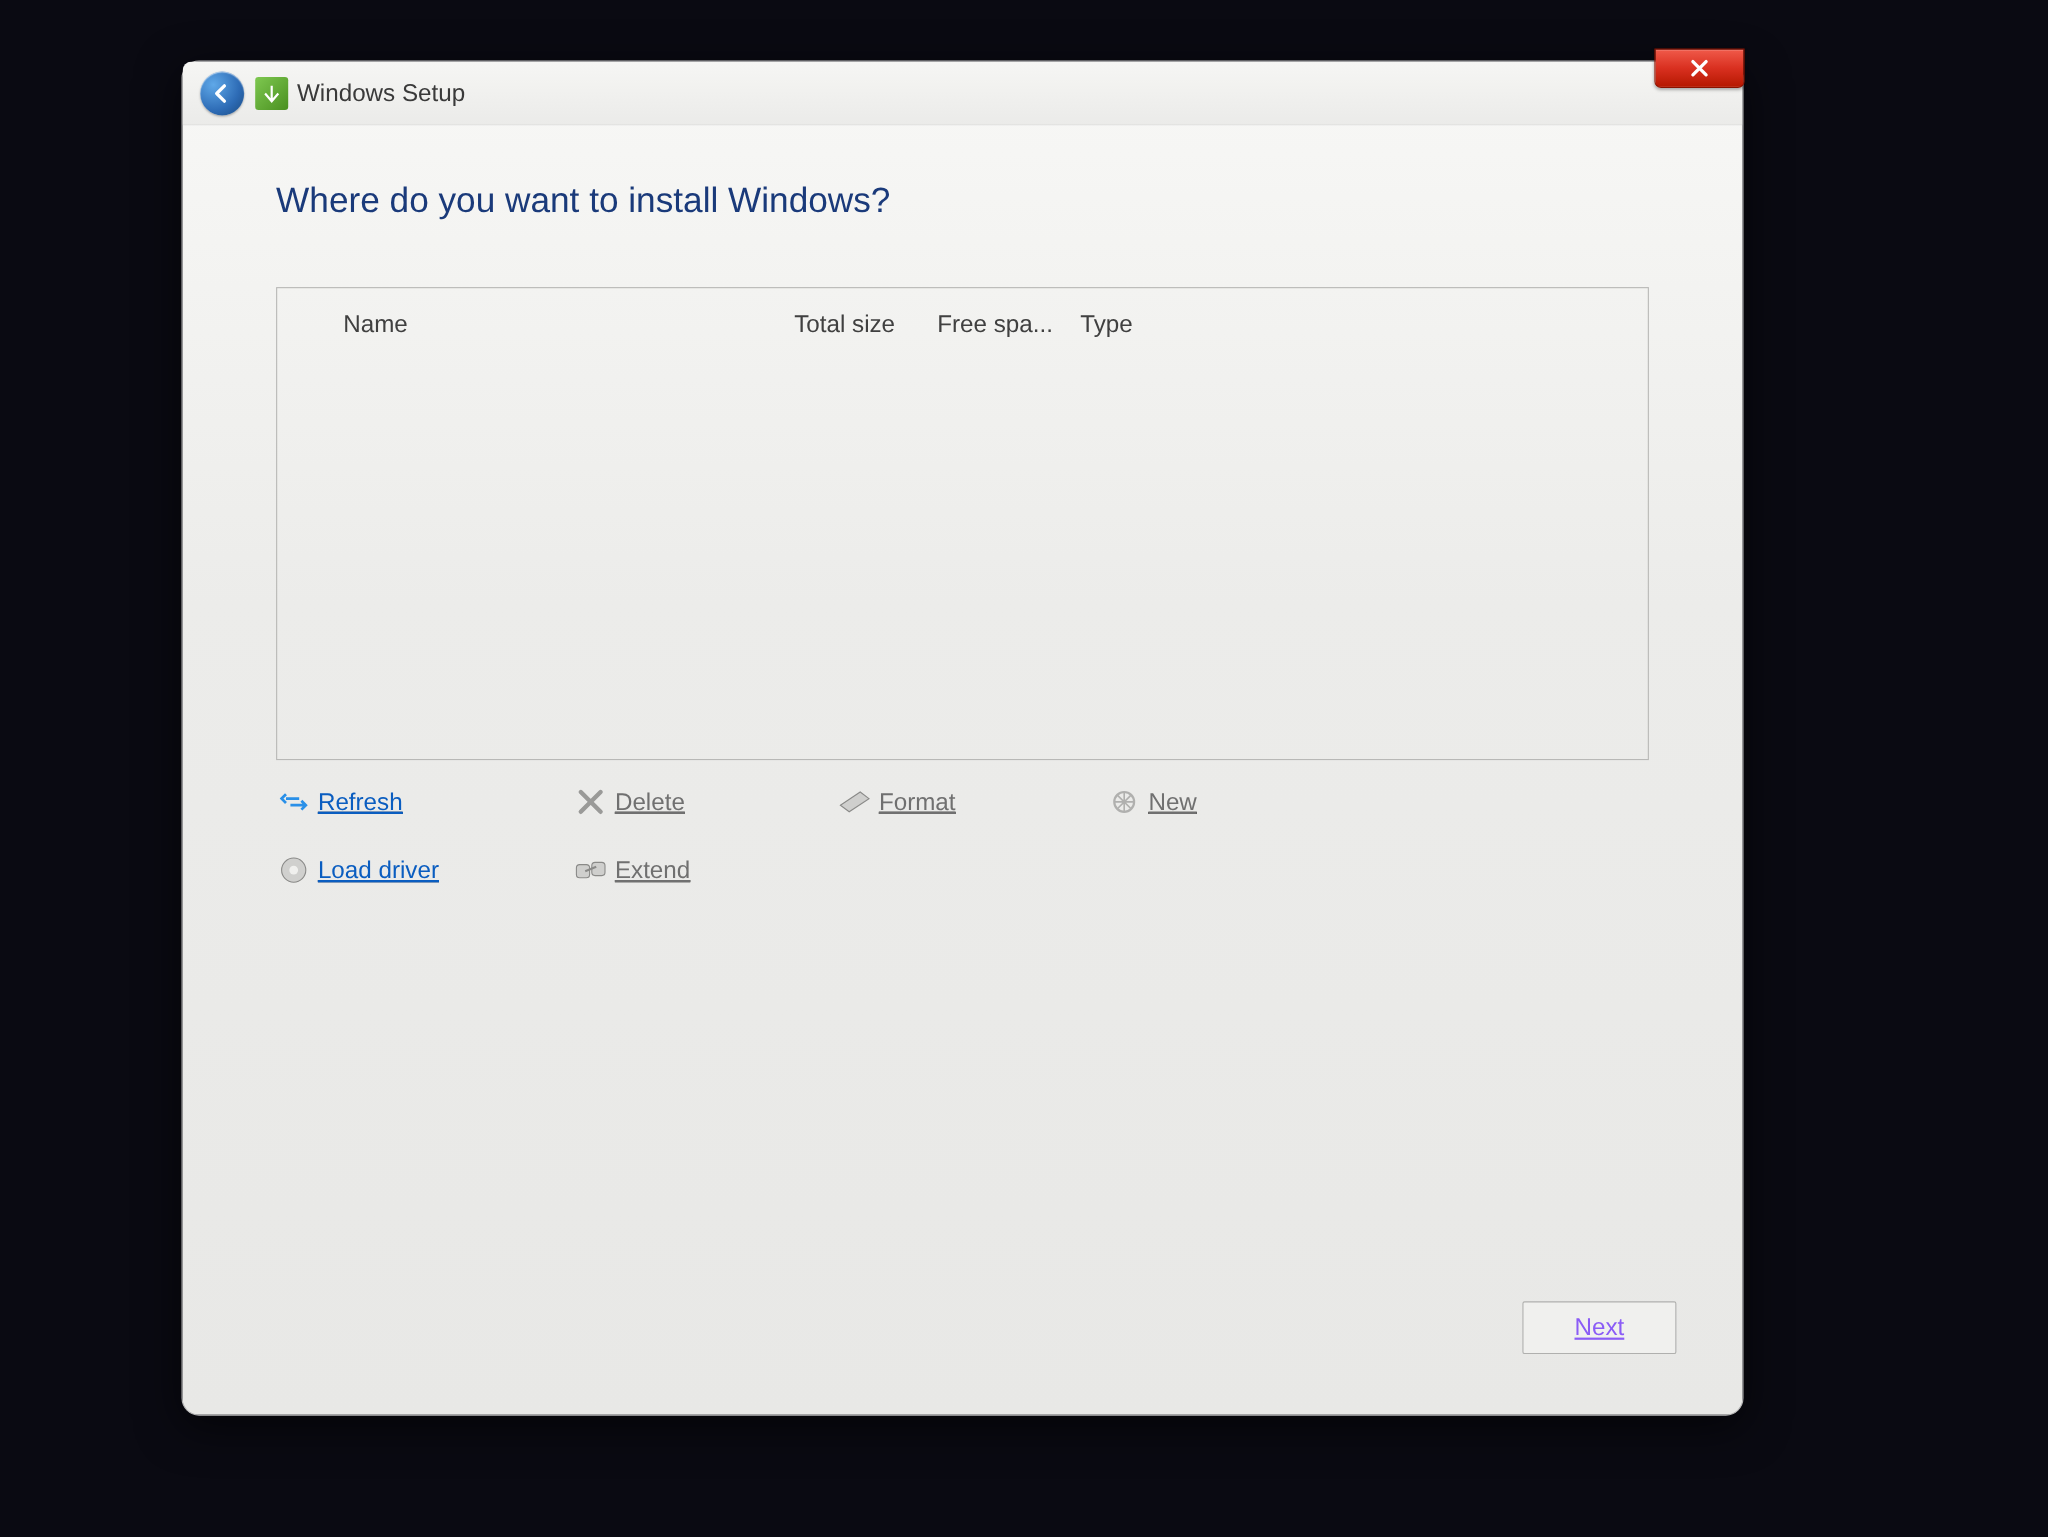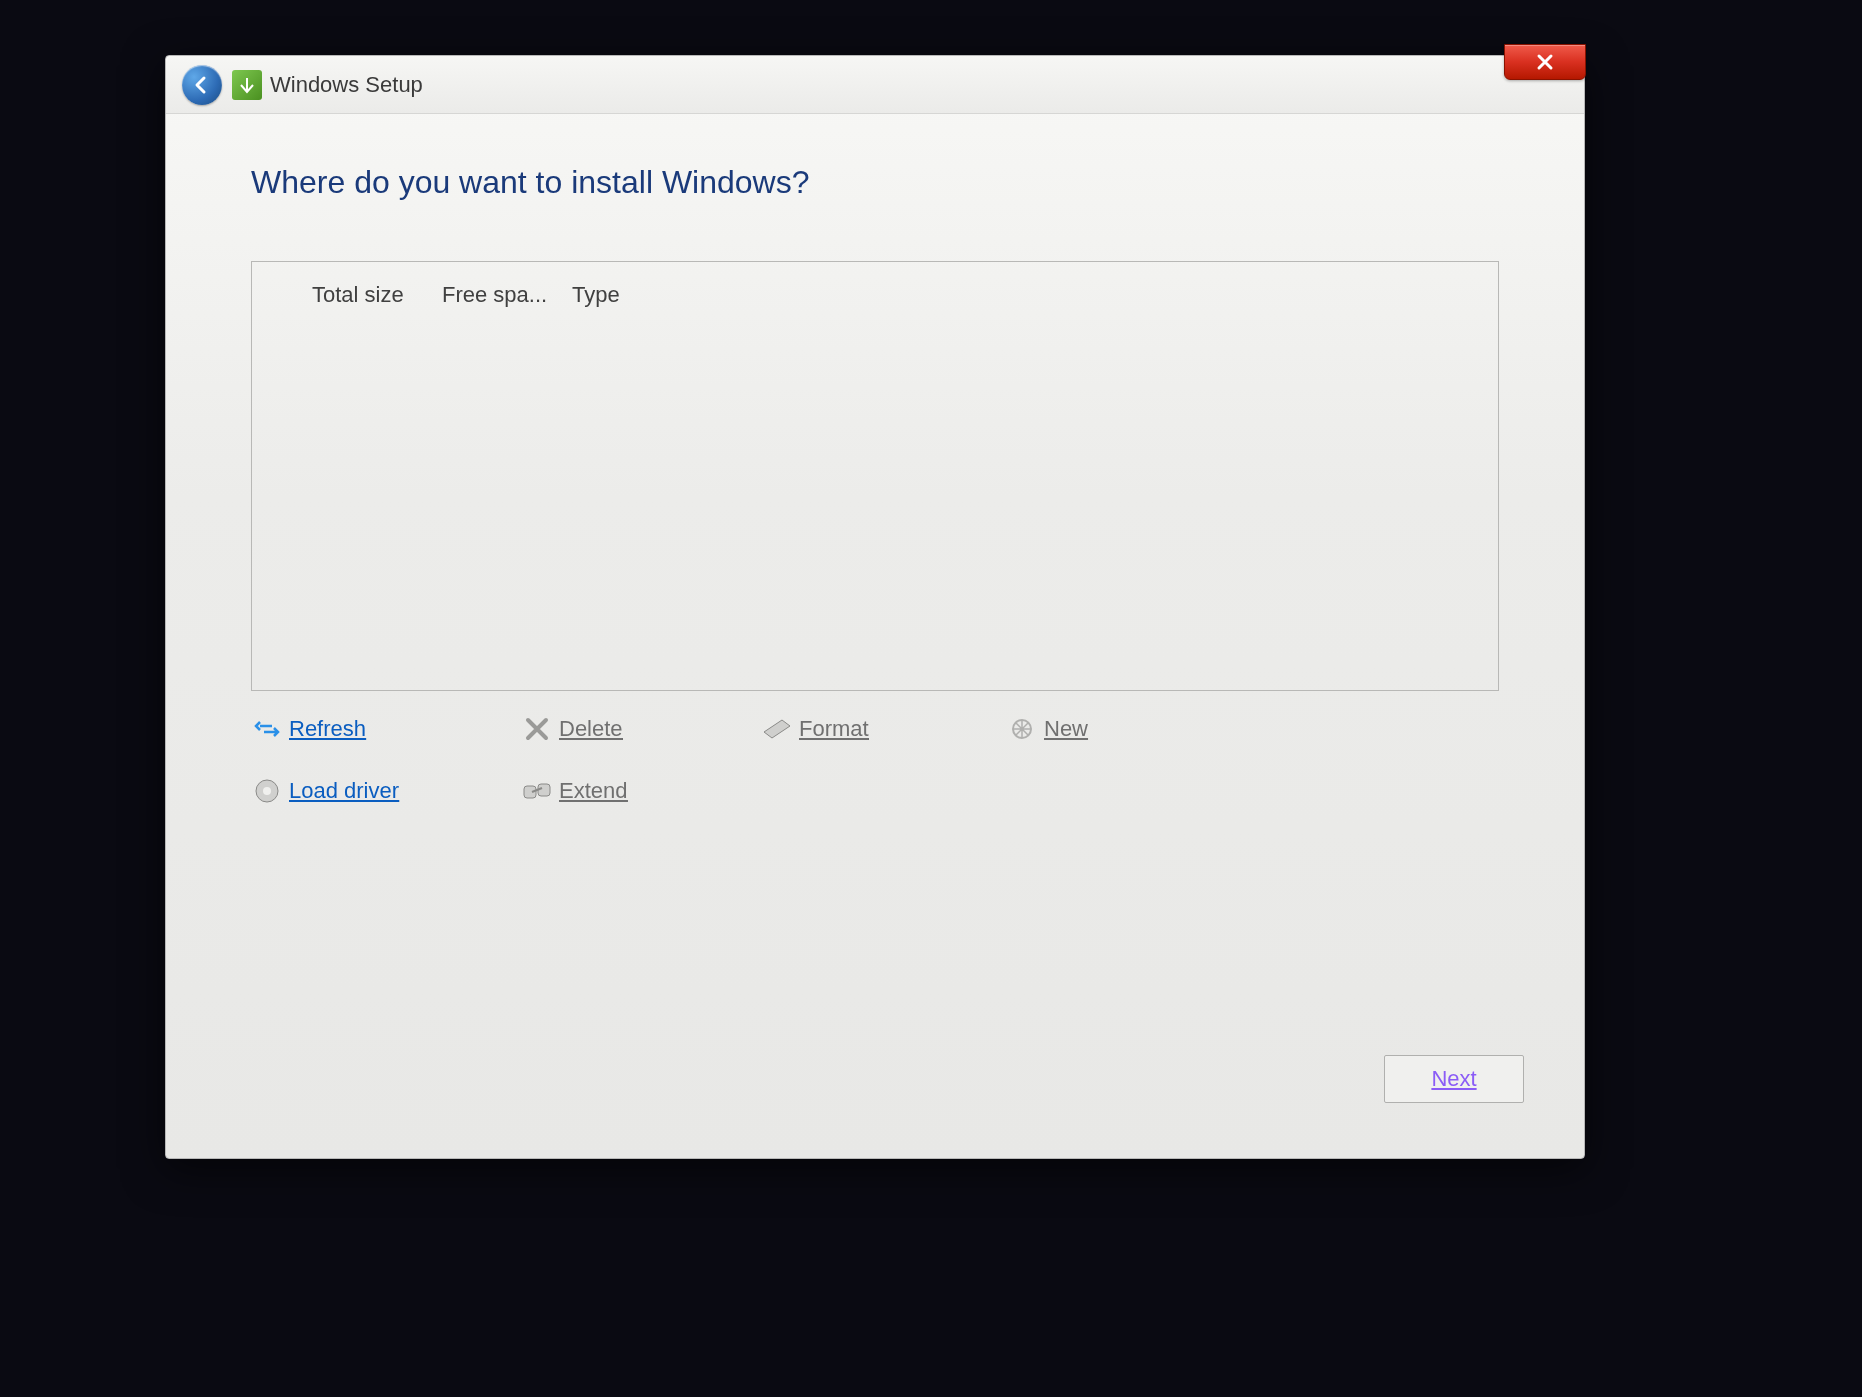--- a/index.html
+++ b/index.html
@@ -9,24 +9,24 @@
     height: 1397px;
     font-family: "Segoe UI", Tahoma, sans-serif;
     position: relative;
     overflow: hidden;
   }
   .window {
     position: absolute;
     left: 165px;
     top: 55px;
     width: 1420px;
-    height: 1104px;
+    height: 1232px;
     background: linear-gradient(to bottom, #f8f8f6 0%, #ececea 40%, #e8e8e6 100%);
     border: 1px solid #b8b8b8;
-    border-radius: 4px;
+    border-radius: 16px;
     box-shadow: 0 10px 40px rgba(0,0,0,0.6);
   }
   .titlebar {
     height: 58px;
     display: flex;
     align-items: center;
     padding-left: 16px;
     background: linear-gradient(to bottom, #f6f6f4, #ebebe9);
     border-bottom: 1px solid #d6d6d4;
     border-radius: 8px 8px 0 0;
@@ -176,20 +176,21 @@
       </svg>
     </div>
   </div>
 
   <div class="content">
 
     <h1 class="heading">Where do you want to install Windows?</h1>
 
     <div class="drive-list">
       <div class="list-header">
+        <div class="col-name">Name</div>
         <div class="col-total">Total size</div>
         <div class="col-free">Free spa...</div>
         <div class="col-type">Type</div>
       </div>
     </div>
 
     <div class="actions">
 
       <div class="action-link enabled">
         <span class="icon-box">

